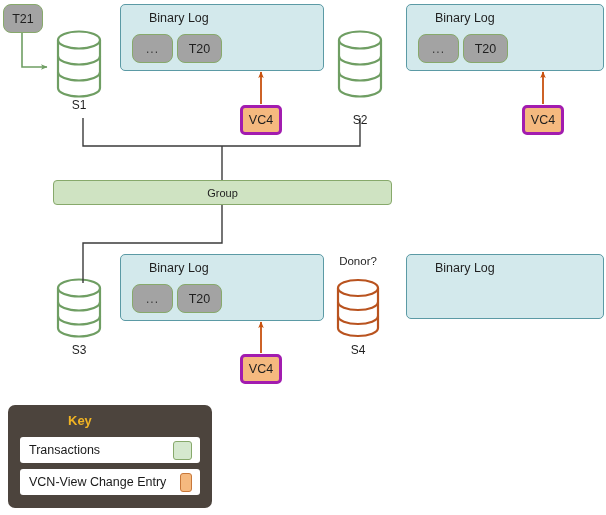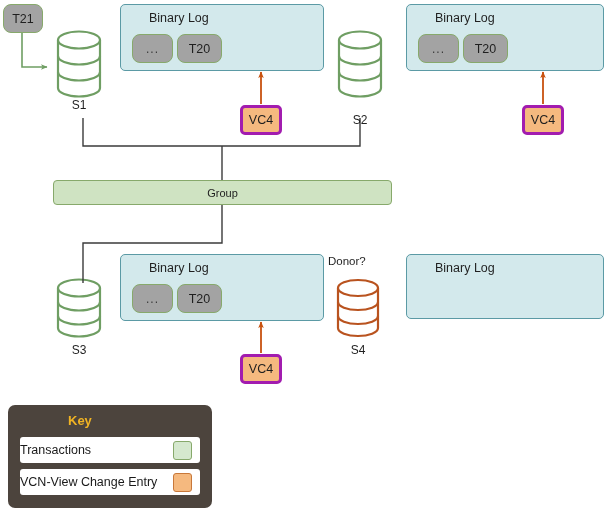--- a/index.html
+++ b/index.html
@@ -86,21 +86,21 @@
     position: absolute;
     font-size: 12px;
     color: #1f1f1f;
     text-align: center;
     white-space: nowrap;
   }
   .donor-label {
     position: absolute;
     font-size: 11.5px;
     color: #1f1f1f;
-    text-align: left;
+    text-align: center;
     white-space: nowrap;
   }
 
   
   #wires { position: absolute; top: 0; left: 0; width: 606px; height: 515px; }
 
   
   .keybox {
     position: absolute;
     background: #4c443d;
@@ -121,20 +121,21 @@
     background: #ffffff;
     border-radius: 3px;
     display: flex;
     align-items: center;
     box-sizing: border-box;
   }
   .key-row-label {
     flex: 1;
     font-size: 12.5px;
     color: #1a1a1a;
+    padding-left: 9px;
     white-space: nowrap;
   }
   .key-swatch {
     width: 19px; height: 19px;
     border-radius: 3px;
     margin-right: 8px;
     box-sizing: border-box;
   }
   .swatch-green { background: #d5e8ce; border: 1px solid #87a96b; }
   .swatch-orange { background: #f5b97f; border: 1px solid #c8783a; }

